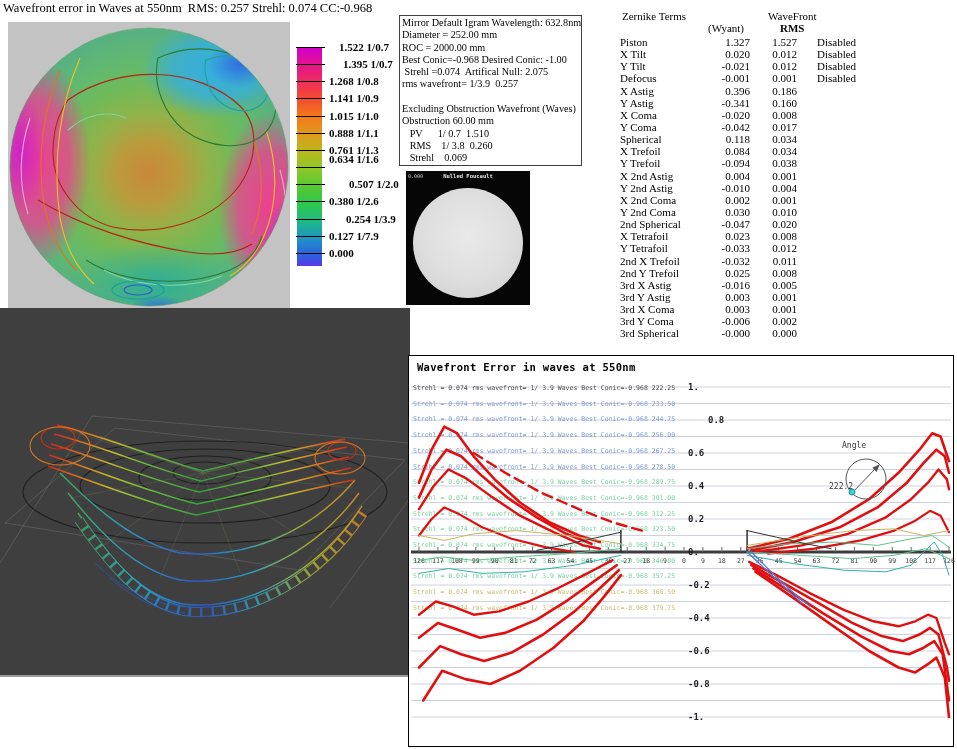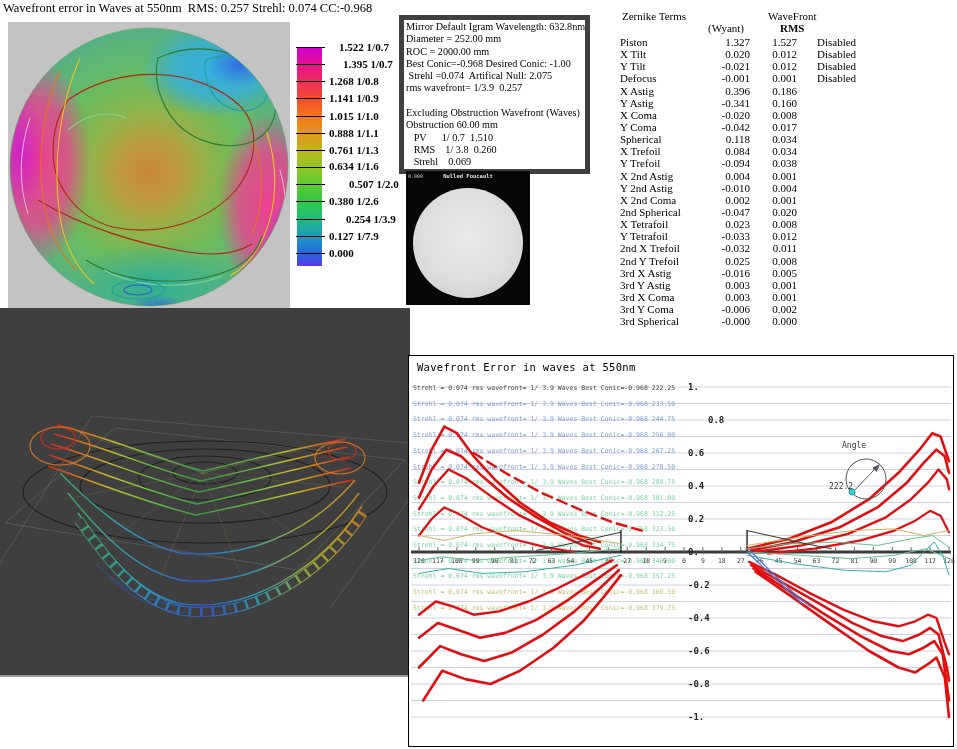--- a/index.html
+++ b/index.html
@@ -7,42 +7,42 @@
         font-family:"Liberation Serif",serif;}
   .abs{position:absolute;}
   .page-title{left:3px;top:1px;font-size:12.5px;color:#000;white-space:pre;}
   .map-panel{left:8px;top:22px;width:282px;height:286px;background:#c3c3c3;}
   .colorbar-bar{left:297px;top:47px;width:25px;height:219px;
     background:linear-gradient(to bottom,#cf00cf 0%,#e5128e 8%,#ef2e5e 16%,#f34e2e 24%,
       #f57a1a 32%,#e09a1a 40%,#b8b81e 48%,#8cc828 56%,#54c832 64%,#2cc84e 72%,
       #1eb88a 80%,#2090c8 88%,#2a60e0 95%,#5a3ae8 100%);}
   .cb-tick{position:absolute;left:296px;width:29px;height:0;border-top:1.5px solid #000;}
   .cb-label{position:absolute;left:329px;width:70px;font-size:11px;font-weight:bold;white-space:pre;}
-  .info-box{left:399px;top:15px;width:178px;height:148px;border:5px solid #404040;
+  .info-box{left:399px;top:15px;width:178px;height:148px;border:1px solid #404040;
     font-size:10.2px;line-height:12.3px;padding:1px 1px 0 2px;white-space:pre;}
   .foucault{left:406px;top:171px;width:124px;height:134px;background:#060606;}
   .fc-caption{position:absolute;left:0;right:0;top:2px;text-align:center;color:#e8e8e8;
     font-size:5.5px;font-weight:bold;font-family:"DejaVu Sans Mono",monospace;}
   .fc-corner{position:absolute;left:2px;top:2px;color:#cfcfcf;font-size:5px;
     font-family:"DejaVu Sans Mono",monospace;}
   .fc-disk{position:absolute;left:7px;top:17px;width:110px;height:110px;border-radius:50%;
     background:radial-gradient(circle at 50% 44%,#e9e9e9 0%,#dedede 55%,#d3d3d3 80%,
       #bebebe 92%,#8a8a8a 97%,#222 100%);}
   .zernike{left:620px;top:8px;width:310px;height:345px;font-size:11px;color:#000;}
   .z-head{position:absolute;white-space:nowrap;}
   .z-rows{position:absolute;left:0;top:28px;width:300px;}
   .z-row{display:grid;grid-template-columns:86px 44px 47px 100px;height:12.15px;line-height:12.15px;}
   .z-name{text-align:left;}
   .z-val{text-align:right;}
   .z-flag{padding-left:20px;text-align:left;}
   .panel3d{left:0;top:308px;width:410px;height:367px;background:#3f3f3f;border-bottom:2px solid #9b9b9b;}
   .profile{left:408px;top:355px;width:544px;height:390px;background:#fff;border:1px solid #000;}
   .profile svg{position:absolute;left:0;top:0;}
   .p-title{position:absolute;left:8px;top:5px;font-family:"DejaVu Sans Mono",monospace;
-    font-weight:normal;font-size:10.5px;letter-spacing:0.3px;color:#000;z-index:4;}
+    font-weight:bold;font-size:10.5px;letter-spacing:0.3px;color:#000;z-index:4;}
   .p-status{position:absolute;left:4px;font-family:"DejaVu Sans Mono",monospace;
     font-size:6.5px;white-space:pre;z-index:2;}
   .p-ylab{position:absolute;left:279px;font-family:"DejaVu Sans Mono",monospace;
     font-size:9px;font-weight:600;color:#222;z-index:2;}
   .p-xlab{position:absolute;font-family:"DejaVu Sans Mono",monospace;font-size:6.5px;
     color:#444;z-index:2;transform:translateX(-50%);}
   .p-dial-label,.p-dial-value{position:absolute;font-family:"DejaVu Sans Mono",monospace;
     font-size:8px;color:#333;z-index:3;}
 </style>
 </head>
@@ -135,21 +135,21 @@
       <div class="cb-label" style="top: 75.32px;">1.268 1/0.8</div>
       <div class="cb-tick" style="top: 98.48px;"></div>
       <div class="cb-label" style="top: 92.48px;">1.141 1/0.9</div>
       <div class="cb-tick" style="top: 115.64px;"></div>
       <div class="cb-label" style="top: 109.64px;">1.015 1/1.0</div>
       <div class="cb-tick" style="top: 132.8px;"></div>
       <div class="cb-label" style="top: 126.8px;">0.888 1/1.1</div>
       <div class="cb-tick" style="top: 149.96px;"></div>
       <div class="cb-label" style="top: 143.96px;">0.761 1/1.3</div>
       <div class="cb-tick" style="top: 167.12px;"></div>
-      <div class="cb-label" style="top: 160px;">0.634 1/1.6</div>
+      <div class="cb-label" style="top: 153px;">0.634 1/1.6</div>
       <div class="cb-tick" style="top: 184.28px;"></div>
       <div class="cb-label" style="top: 178.28px; padding-left: 20px;">0.507 1/2.0</div>
       <div class="cb-tick" style="top: 201.44px;"></div>
       <div class="cb-label" style="top: 195.44px;">0.380 1/2.6</div>
       <div class="cb-tick" style="top: 218.6px;"></div>
       <div class="cb-label" style="top: 212.6px; margin-left: 17px;">0.254 1/3.9</div>
       <div class="cb-tick" style="top: 235.76px;"></div>
       <div class="cb-label" style="top: 229.76px;">0.127 1/7.9</div>
       <div class="cb-tick" style="top: 252.92px;"></div>
       <div class="cb-label" style="top: 246.92px;">0.000</div>
@@ -244,20 +244,26 @@
         <div class="z-row">
           <div class="z-name">Y 2nd Astig</div>
           <div class="z-val">-0.010</div>
           <div class="z-val">0.004</div>
           <div class="z-flag"></div>
         </div>
         <div class="z-row">
           <div class="z-name">X 2nd Coma</div>
           <div class="z-val">0.002</div>
           <div class="z-val">0.001</div>
+          <div class="z-flag"></div>
+        </div>
+        <div class="z-row">
+          <div class="z-name">Y 2nd Coma</div>
+          <div class="z-val">0.030</div>
+          <div class="z-val">0.010</div>
           <div class="z-flag"></div>
         </div>
         <div class="z-row">
           <div class="z-name">2nd Spherical</div>
           <div class="z-val">-0.047</div>
           <div class="z-val">0.020</div>
           <div class="z-flag"></div>
         </div>
         <div class="z-row">
           <div class="z-name">X Tetrafoil</div>

